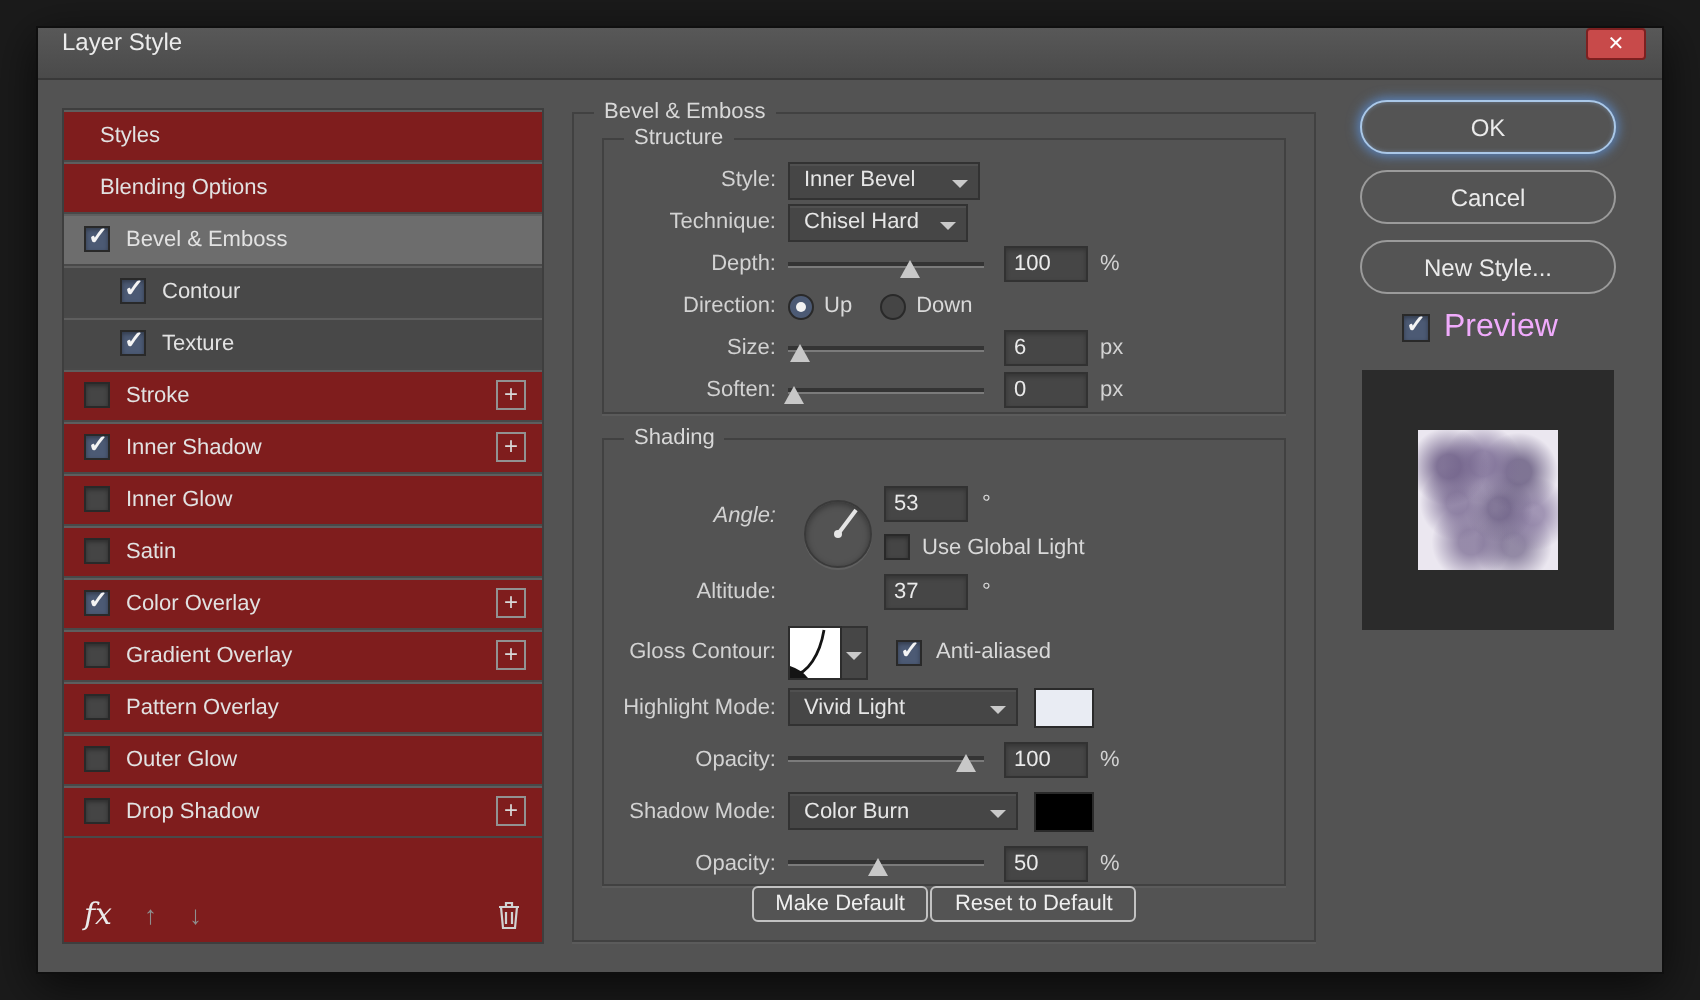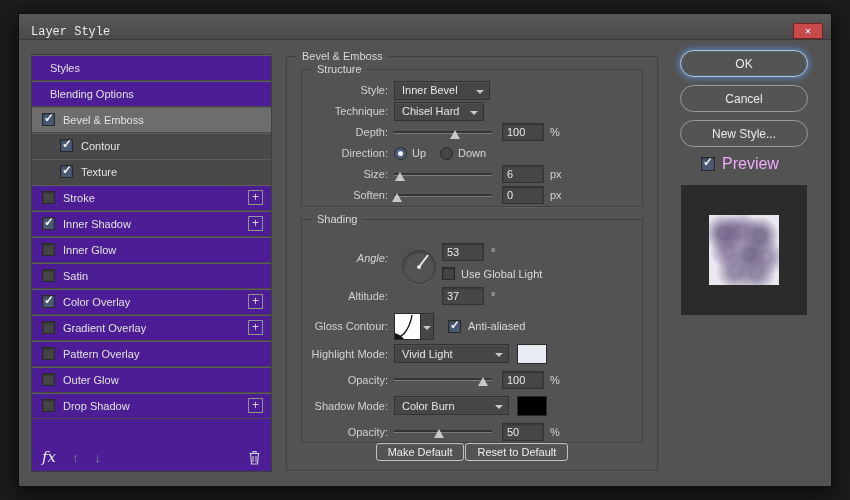--- a/index.html
+++ b/index.html
@@ -5,30 +5,30 @@
   * { margin:0; padding:0; box-sizing:border-box; }
   html,body { width:850px; height:500px; overflow:hidden; }
   body { background:#1b1b1b; font-family:"Liberation Sans", sans-serif; font-size:11px; color:#d9d9d9; }
   .page { position:relative; width:850px; height:500px; }
 
   .dialog { position:absolute; left:18px; top:13px; width:814px; height:474px;
             background:#535353; border:1px solid #0f0f0f;
             box-shadow:0 6px 22px rgba(0,0,0,.65), inset 0 1px 0 #7b8796; }
 
   
-  .titlebar { height:26px; display:flex; align-items:flex-end; padding:0 8px 0 12px;
+  .titlebar { height:26px; display:flex; align-items:flex-start; padding:0 8px 0 12px;
               background:linear-gradient(#585858,#4a4a4a); border-bottom:1px solid #393939;
-              font-size:12px; color:#ececec;font-family:Liberation Mono, monospace; }
+              font-size:12px; color:#ececec; }
   .close-btn { margin-left:auto; width:30px; height:16px; background:#c84a4a;
                border:1px solid #7d2020; border-radius:2px; color:#fff; font-size:10px;
                display:flex; align-items:center; justify-content:center; cursor:default; }
 
   
   .sidebar { position:absolute; left:12px; top:40px; width:241px; height:418px;
-             border:1px solid #3e3e3e; background:#4c1d95; display:flex; flex-direction:column; }
+             border:1px solid #3e3e3e; background:#7f1d1d; display:flex; flex-direction:column; }
   .sb-item { height:26px; flex:none; display:flex; align-items:center; padding:0 8px 0 18px;
              border-bottom:1px solid #494949; box-shadow:inset 0 1px 0 #5e5e5e; }
   .sb-item.has-cb { padding-left:10px; }
   .sb-item.sub { background:#484848; padding-left:28px; }
   .sb-item.selected { background:#6d6d6d; }
   .sb-label { margin-left:8px; color:#e2e2e2; }
   .sb-item.no-cb .sb-label { margin-left:0; }
   .plusbtn { margin-left:auto; width:15px; height:15px; border:1px solid #929292;
              color:#d8d8d8; font-size:12px; line-height:13px; text-align:center; }
   .plusbtn::before { content:"+"; }

